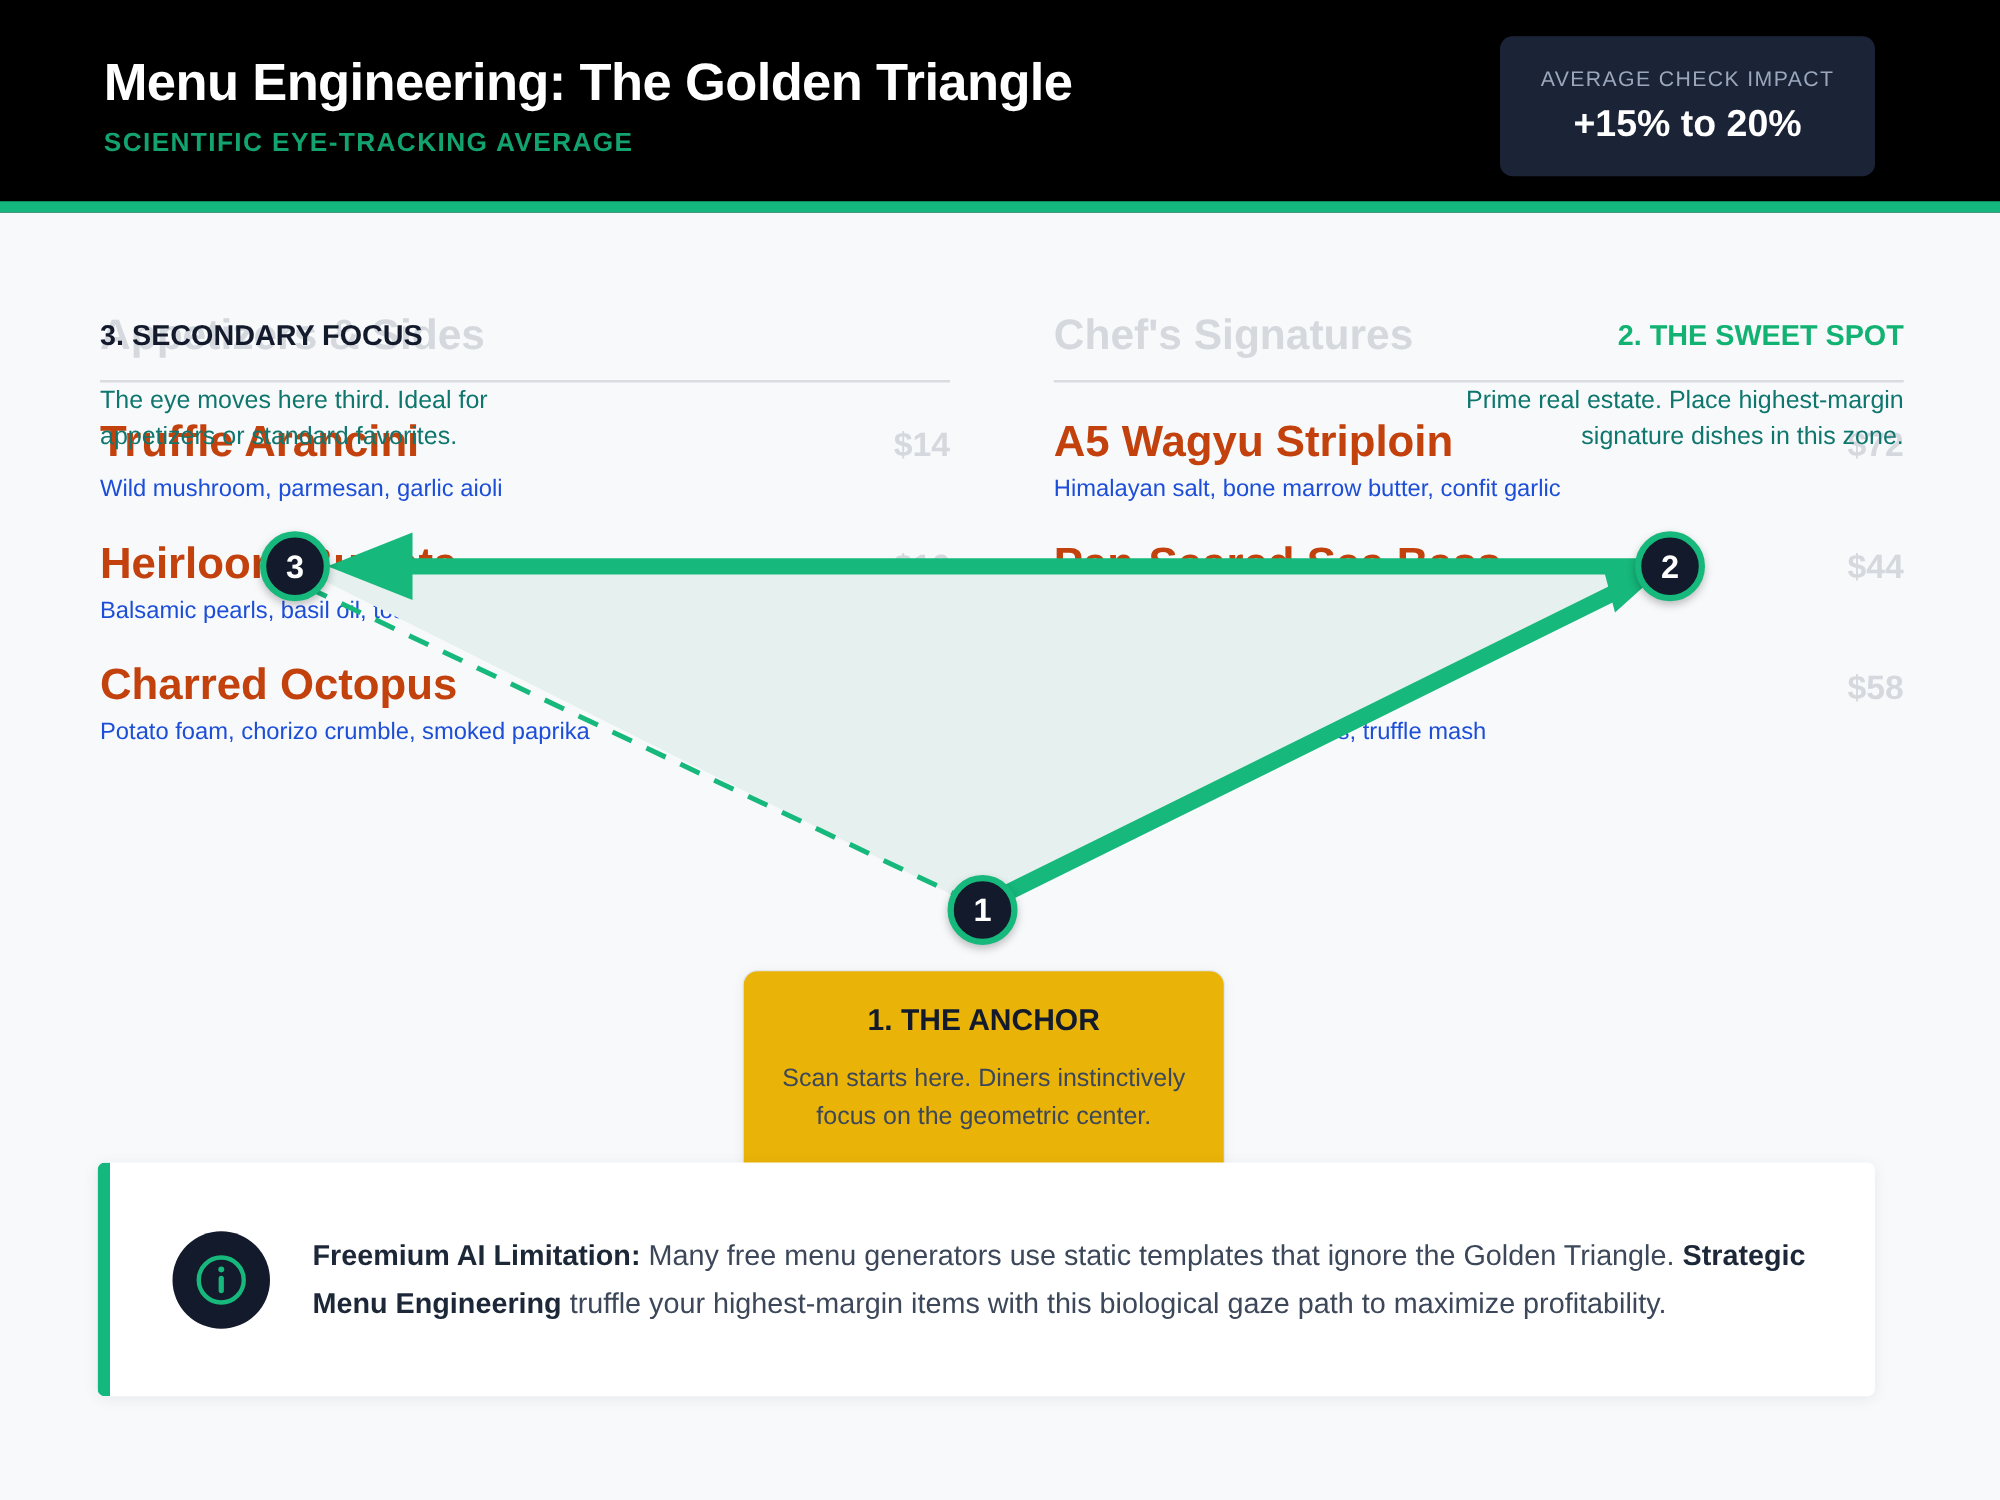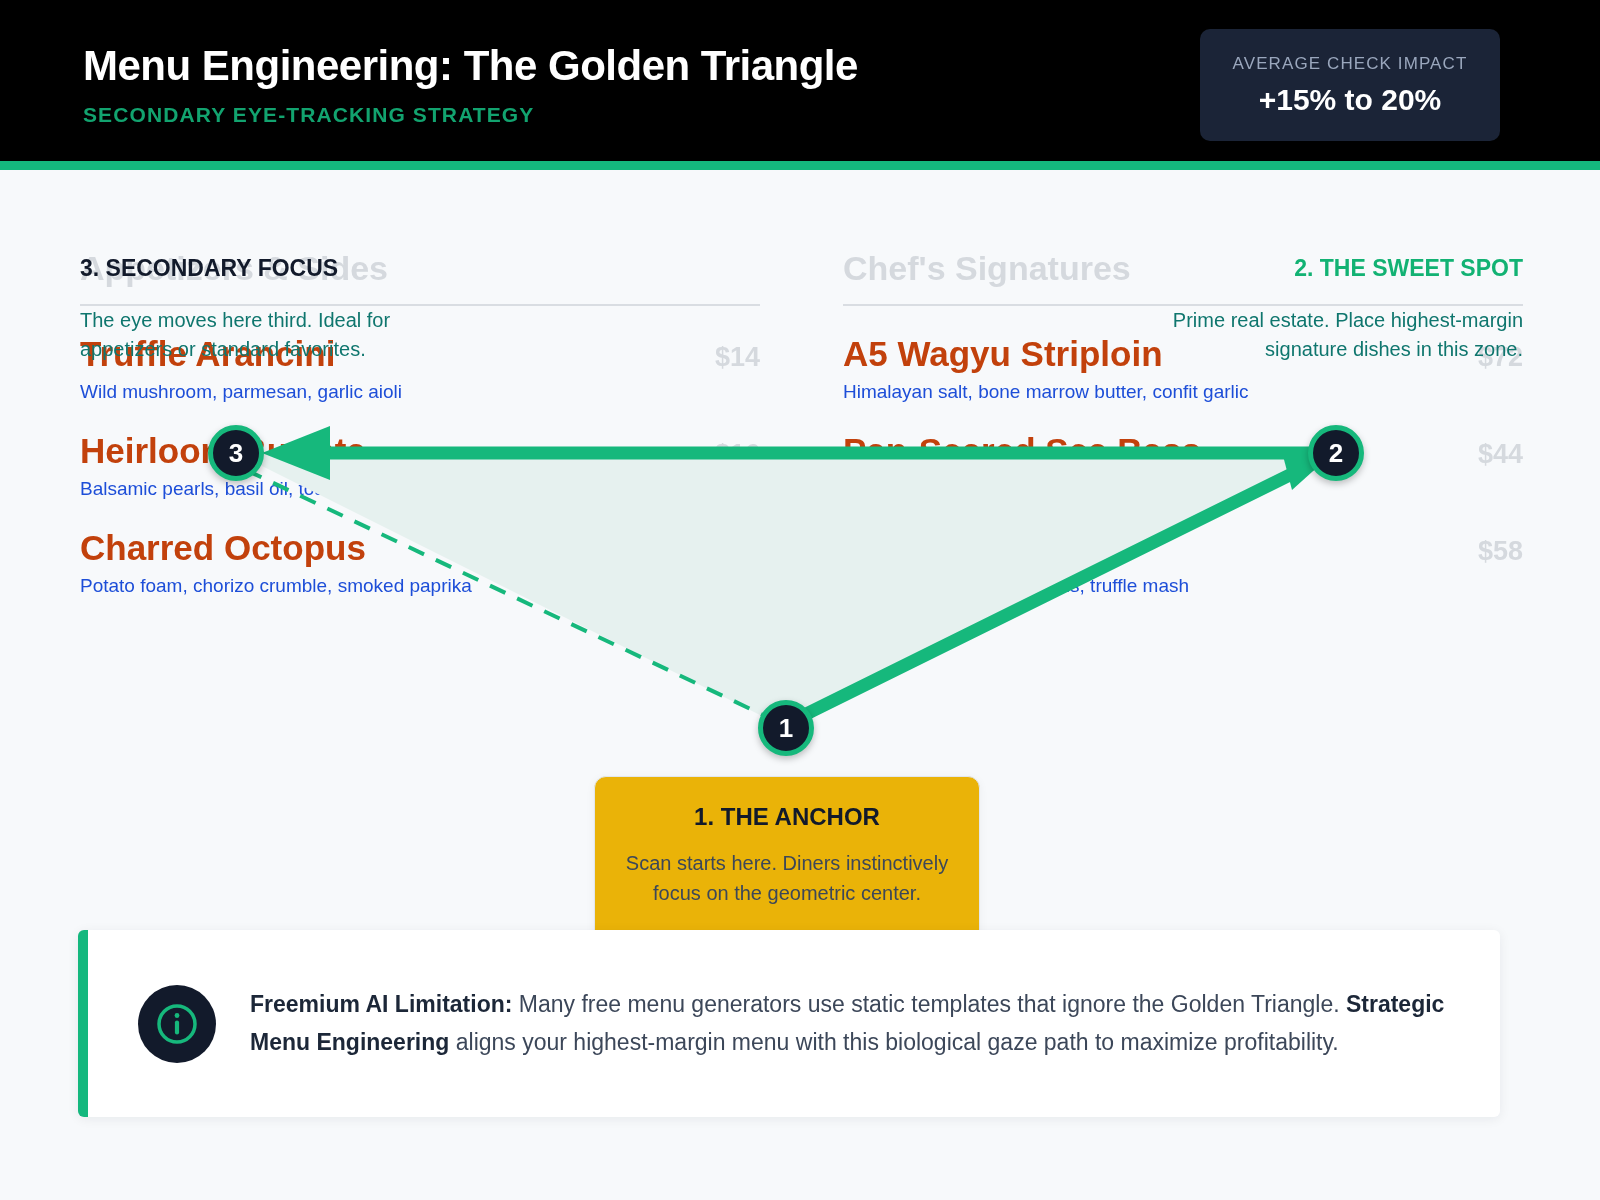--- a/index.html
+++ b/index.html
@@ -225,21 +225,21 @@
   }
   .note-text b { color: #1c2738; font-weight: bold; }
 </style>
 </head>
 <body>
 
 <div class="page">
 
   <div class="header">
     <div class="header-title">Menu Engineering: The Golden Triangle</div>
-    <div class="header-sub">SECONDARY EYE-TRACKING STRATEGY</div>
+    <div class="header-sub">SCIENTIFIC EYE-TRACKING AVERAGE</div>
     <div class="badge">
       <div class="badge-label">AVERAGE CHECK IMPACT</div>
       <div class="badge-value">+15% to 20%</div>
     </div>
   </div>
 
   <div class="menu-area">
 
     <div class="col col-left">
       <div class="col-heading">Appetizers &amp; Sides</div>
@@ -340,17 +340,17 @@
 
   <div class="note">
     <div class="note-icon">
       <svg width="50" height="50" viewBox="0 0 50 50" aria-hidden="true">
         <circle cx="25" cy="25" r="18" fill="none" stroke="#16b87c" stroke-width="3.5"></circle>
         <circle cx="25" cy="16.5" r="2.4" fill="#16b87c"></circle>
         <rect x="22.9" y="21.5" width="4.2" height="14" rx="2.1" fill="#16b87c"></rect>
       </svg>
     </div>
     <div class="note-text">
-      <b>Freemium AI Limitation:</b><span> Many free menu generators use static templates that ignore the Golden Triangle. </span><b>Strategic Menu Engineering</b><span> aligns your highest-margin menu with this biological gaze path to maximize profitability.</span>
+      <b>Freemium AI Limitation:</b><span> Many free menu generators use static templates that ignore the Golden Triangle. </span><b>Strategic Menu Engineering</b><span> truffle your highest-margin items with this biological gaze path to maximize profitability.</span>
     </div>
   </div>
 
 </div>
 
 </body></html>

